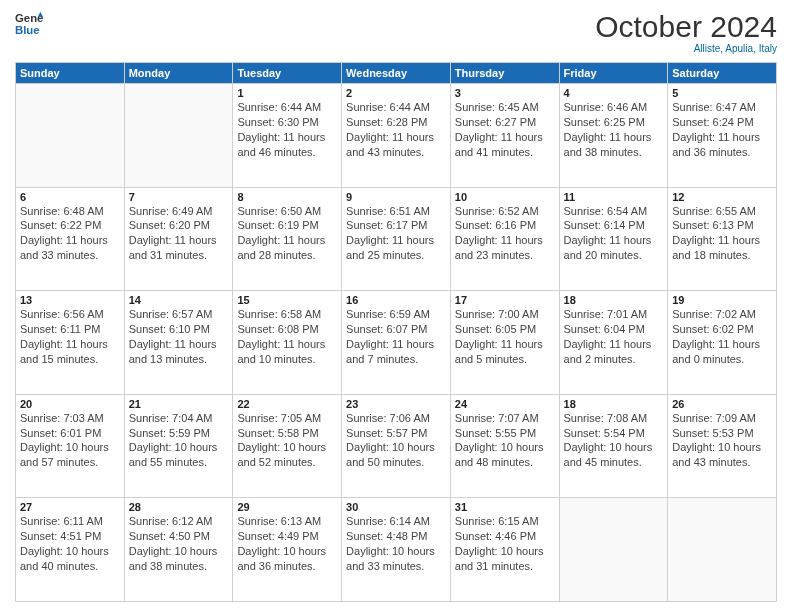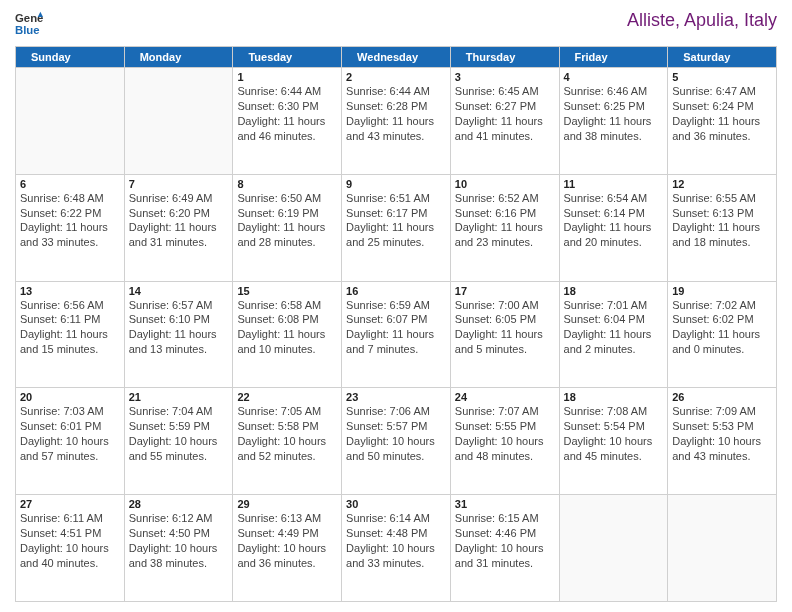--- a/index.html
+++ b/index.html
@@ -35,34 +35,34 @@
     .title-block {
       text-align: right;
     }
     .month-title {
       font-size: 30px;
       font-weight: 300;
       color: #333;
       line-height: 1.1;
     }
     .subtitle {
-      font-size: 18px;
-      color: #701a75;
+      font-size: 10px;
+      color: #0369a1;
     }
     .calendar {
       width: 100%;
       border-collapse: collapse;
       flex: 1;
     }
     .calendar th {
       background: #1a6ab5;
       color: #fff;
       font-size: 11px;
       font-weight: bold;
-      padding: 4px 15px;
+      padding: 4px 4px;
       text-align: left;
       border: 1px solid #ccc;
     }
     .calendar td {
       border: 1px solid #d0d0d0;
       vertical-align: top;
       padding: 3px 4px;
       font-size: 8.5px;
       color: #333;
       width: calc(100% / 7);
@@ -91,20 +91,21 @@
 <div class="page">
   <div class="header">
     <div class="logo">
       <svg class="logo-icon" viewBox="0 0 32 32">
         <text x="0" y="14" font-size="13" font-weight="bold" fill="#333" font-family="Arial">General</text>
         <text x="0" y="27" font-size="13" font-weight="bold" fill="#1a6ab5" font-family="Arial">Blue</text>
         <polygon points="26,8 32,8 29,2" fill="#1a6ab5"></polygon>
       </svg>
     </div>
     <div class="title-block">
+      <div class="month-title">October 2024</div>
       <div class="subtitle">Alliste, Apulia, Italy</div>
     </div>
   </div>
 
   <table class="calendar">
     <thead>
       <tr id="weekday-header">
           <th>Sunday</th>
           <th>Monday</th>
           <th>Tuesday</th>

